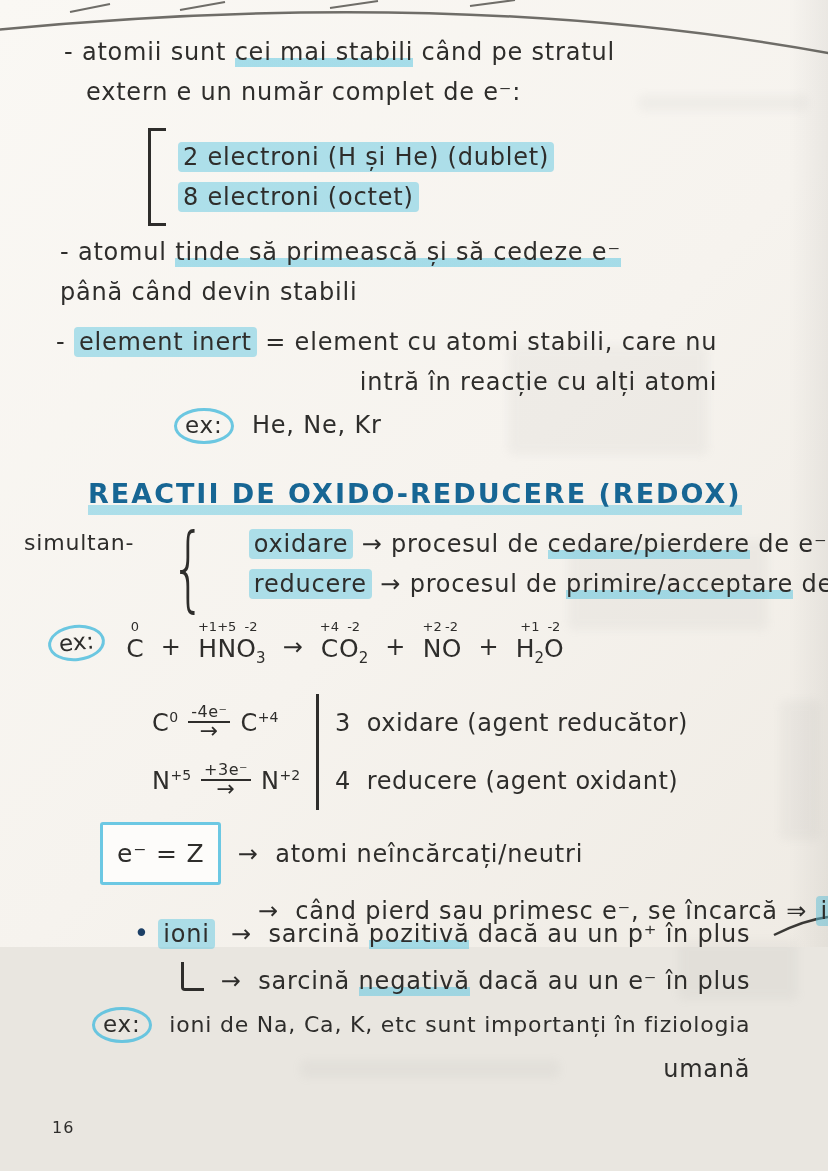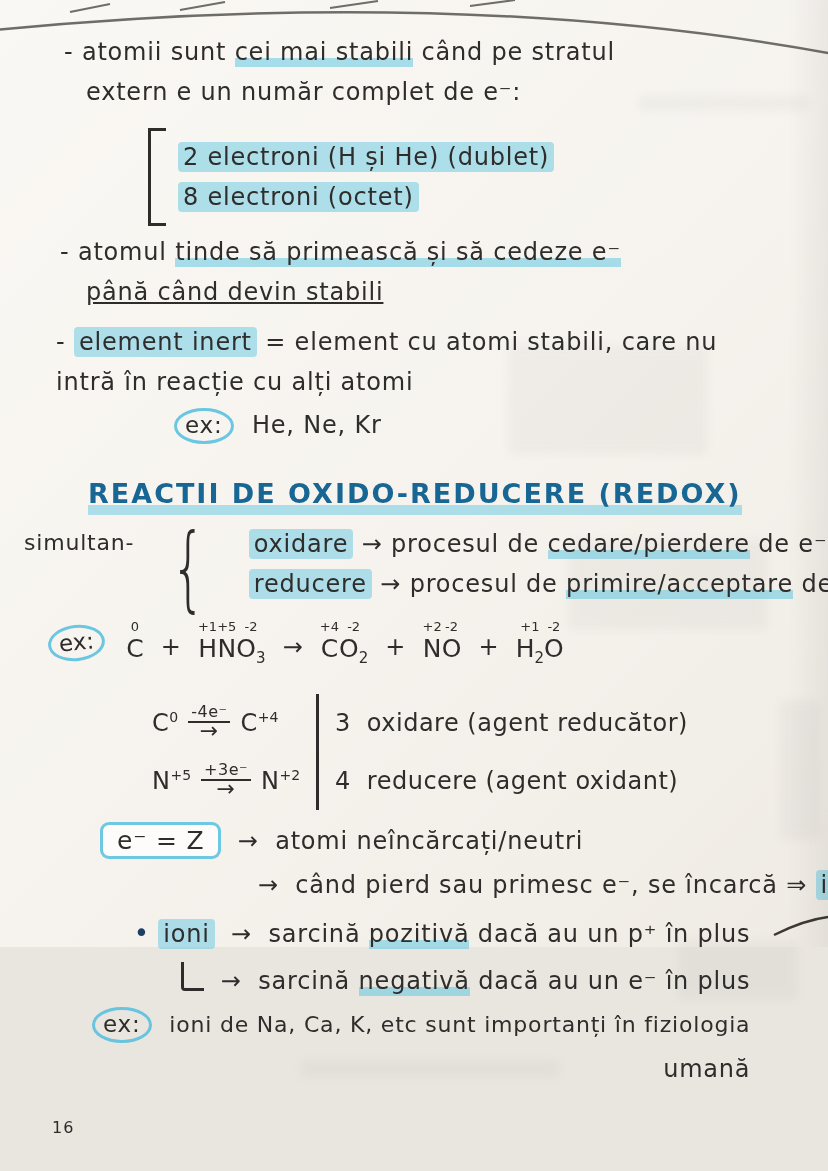--- a/index.html
+++ b/index.html
@@ -24,22 +24,22 @@
   .hl{background:rgba(98,200,226,.5);padding:1px 5px;border-radius:4px;}
   .ulhl{
     background:linear-gradient(rgba(98,200,226,.55),rgba(98,200,226,.55)) 0 94%/100% 9px no-repeat;
     padding-bottom:2px;
   }
   .circle-ex{
     display:inline-block;border:3px solid rgba(82,190,222,.85);
     border-radius:50%;padding:1px 8px 3px;margin-right:10px;font-size:23px;
   }
   .zbox{
-    display:inline-block;border:3.5px solid rgba(82,190,222,.85);border-radius:9px;
-    padding:1px 14px;font-size:25px;background:#fdfcfa;
+    display:inline-block;border:3.5px solid rgba(82,190,222,.85);border-radius:3px;
+    padding:14px 14px;font-size:25px;background:#fdfcfa;
   }
   
   .redox-title{
     font-size:27px;font-weight:bold;letter-spacing:2px;color:#176694;
     background:linear-gradient(rgba(98,200,226,.5),rgba(98,200,226,.5)) 0 100%/100% 10px no-repeat;
     padding-bottom:6px;
   }
   
   .bracket-group{display:flex;align-items:center;}
   .lbracket{
@@ -124,32 +124,32 @@
       </div>
     </div>
   </div>
 
   <div class="sec" style="top:238px;left:60px;">
     <div class="line">
       <span>-</span>
       <span>atomul</span>
       <span class="ulhl">tinde să primească și să cedeze e⁻</span>
     </div>
-    <div class="line" style="margin-left:26px;text-decoration:underline;">
+    <div class="line" style="">
       <span>până când devin stabili</span>
     </div>
   </div>
 
   <div class="sec" style="top:328px;left:56px;">
     <div class="line">
       <span>-</span>
       <span class="hl">element inert</span>
       <span>= element cu atomi stabili, care nu</span>
     </div>
-    <div class="line" style="">
+    <div class="line" style="text-align:right;">
       <span>intră în reacție cu alți atomi</span>
     </div>
     <div class="line" style="margin-left:118px;margin-top:6px;">
       <span class="circle-ex">ex:</span>
       <span>He, Ne, Kr</span>
     </div>
   </div>
 
   <div class="sec" style="top:478px;left:88px;">
     <span class="redox-title">REACTII DE OXIDO-REDUCERE (REDOX)</span>

